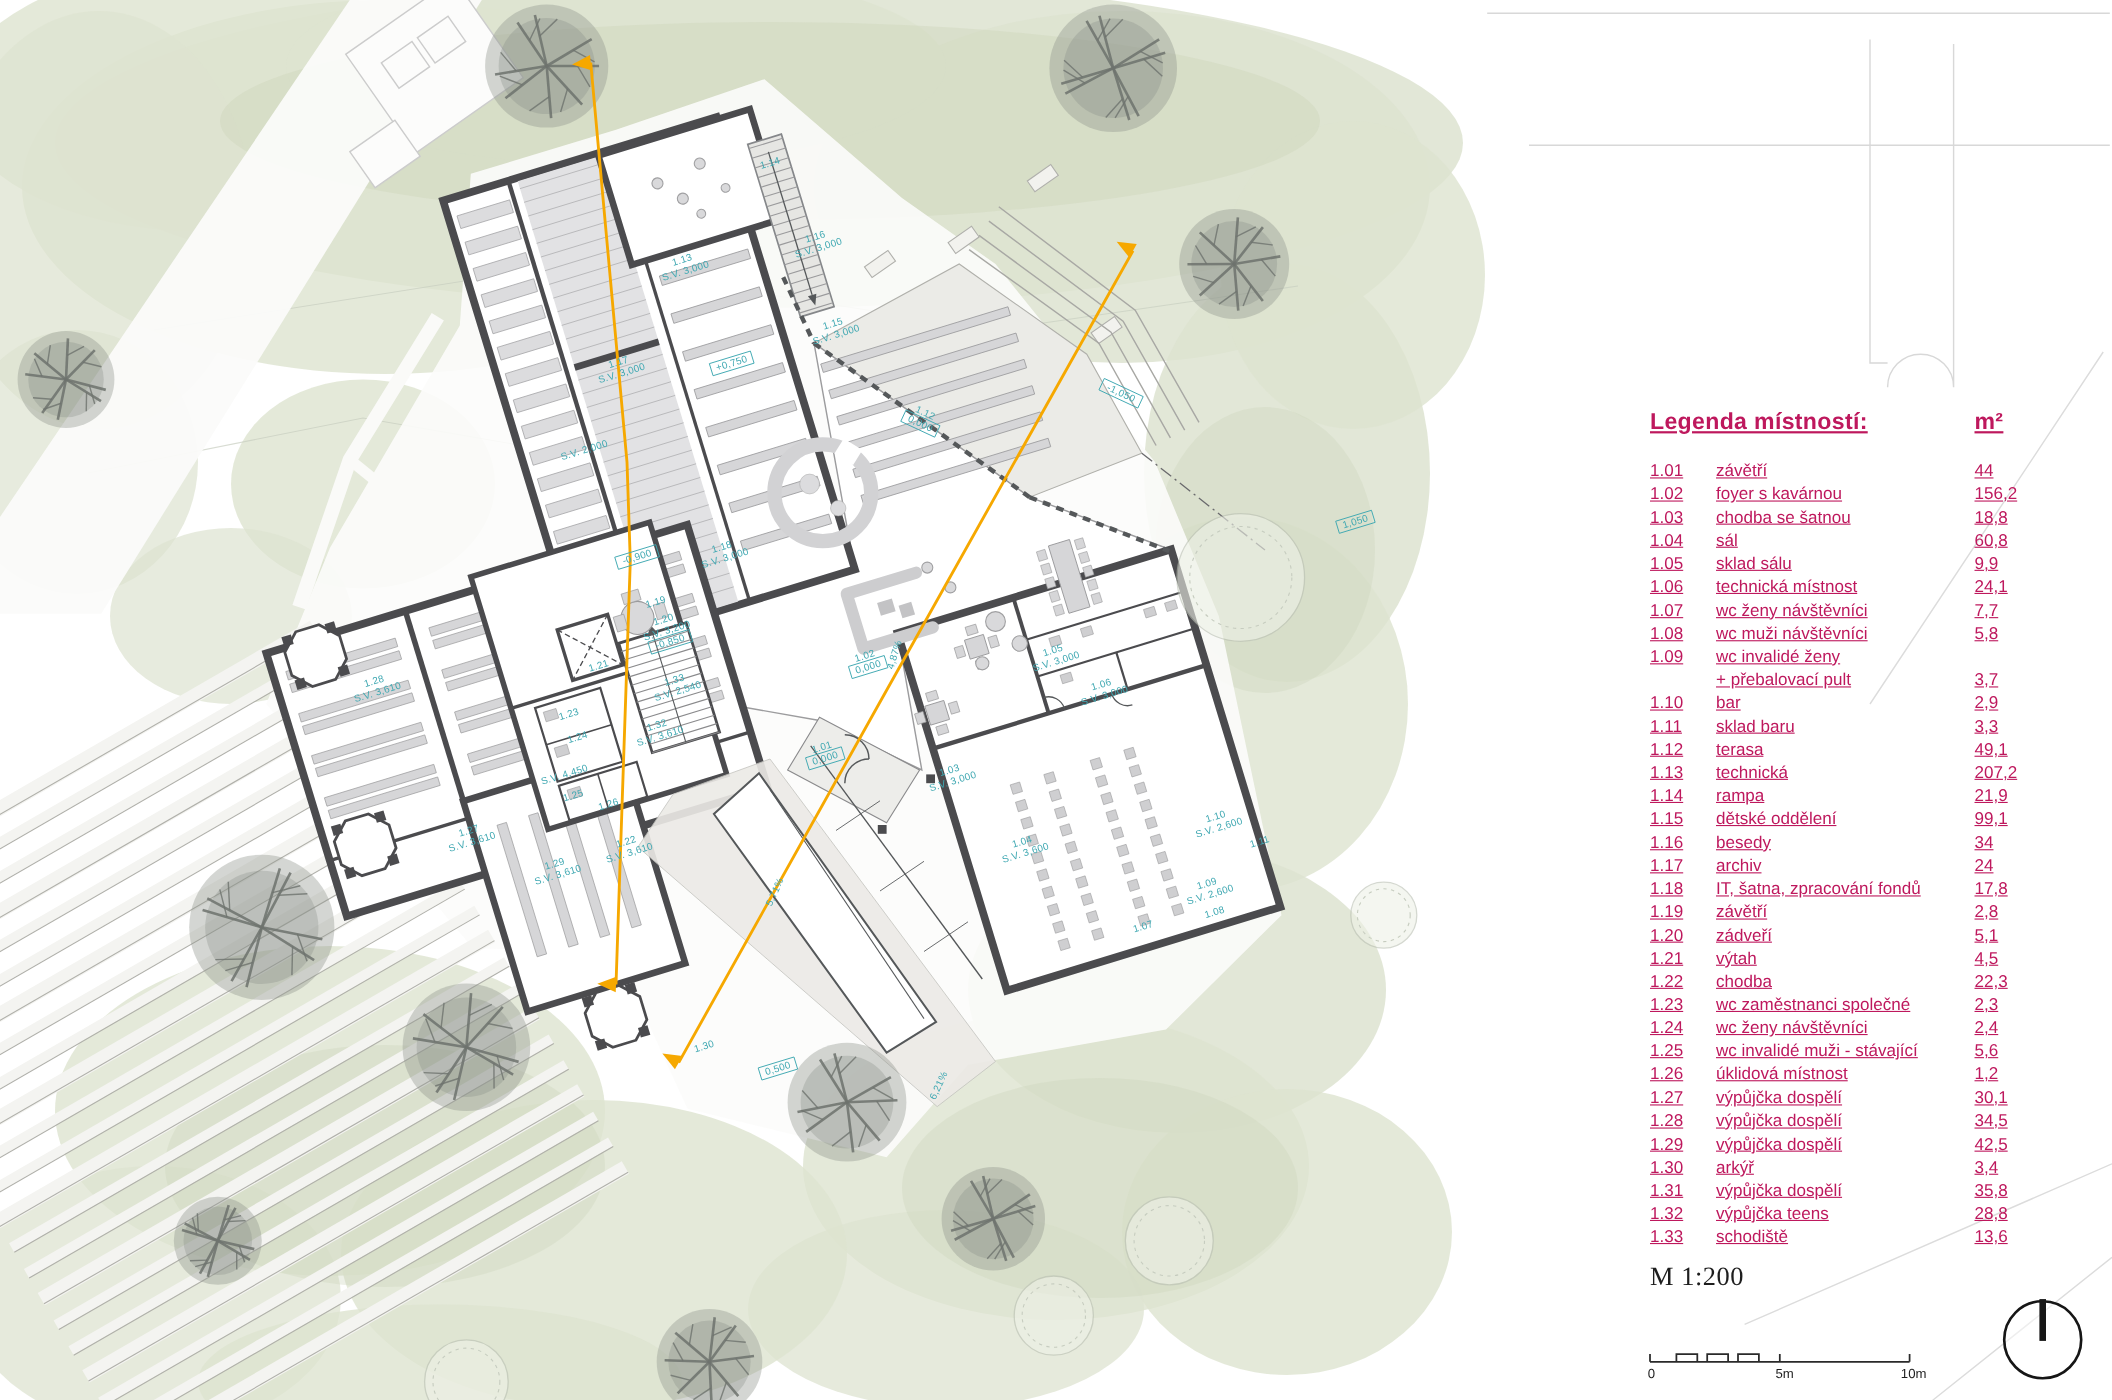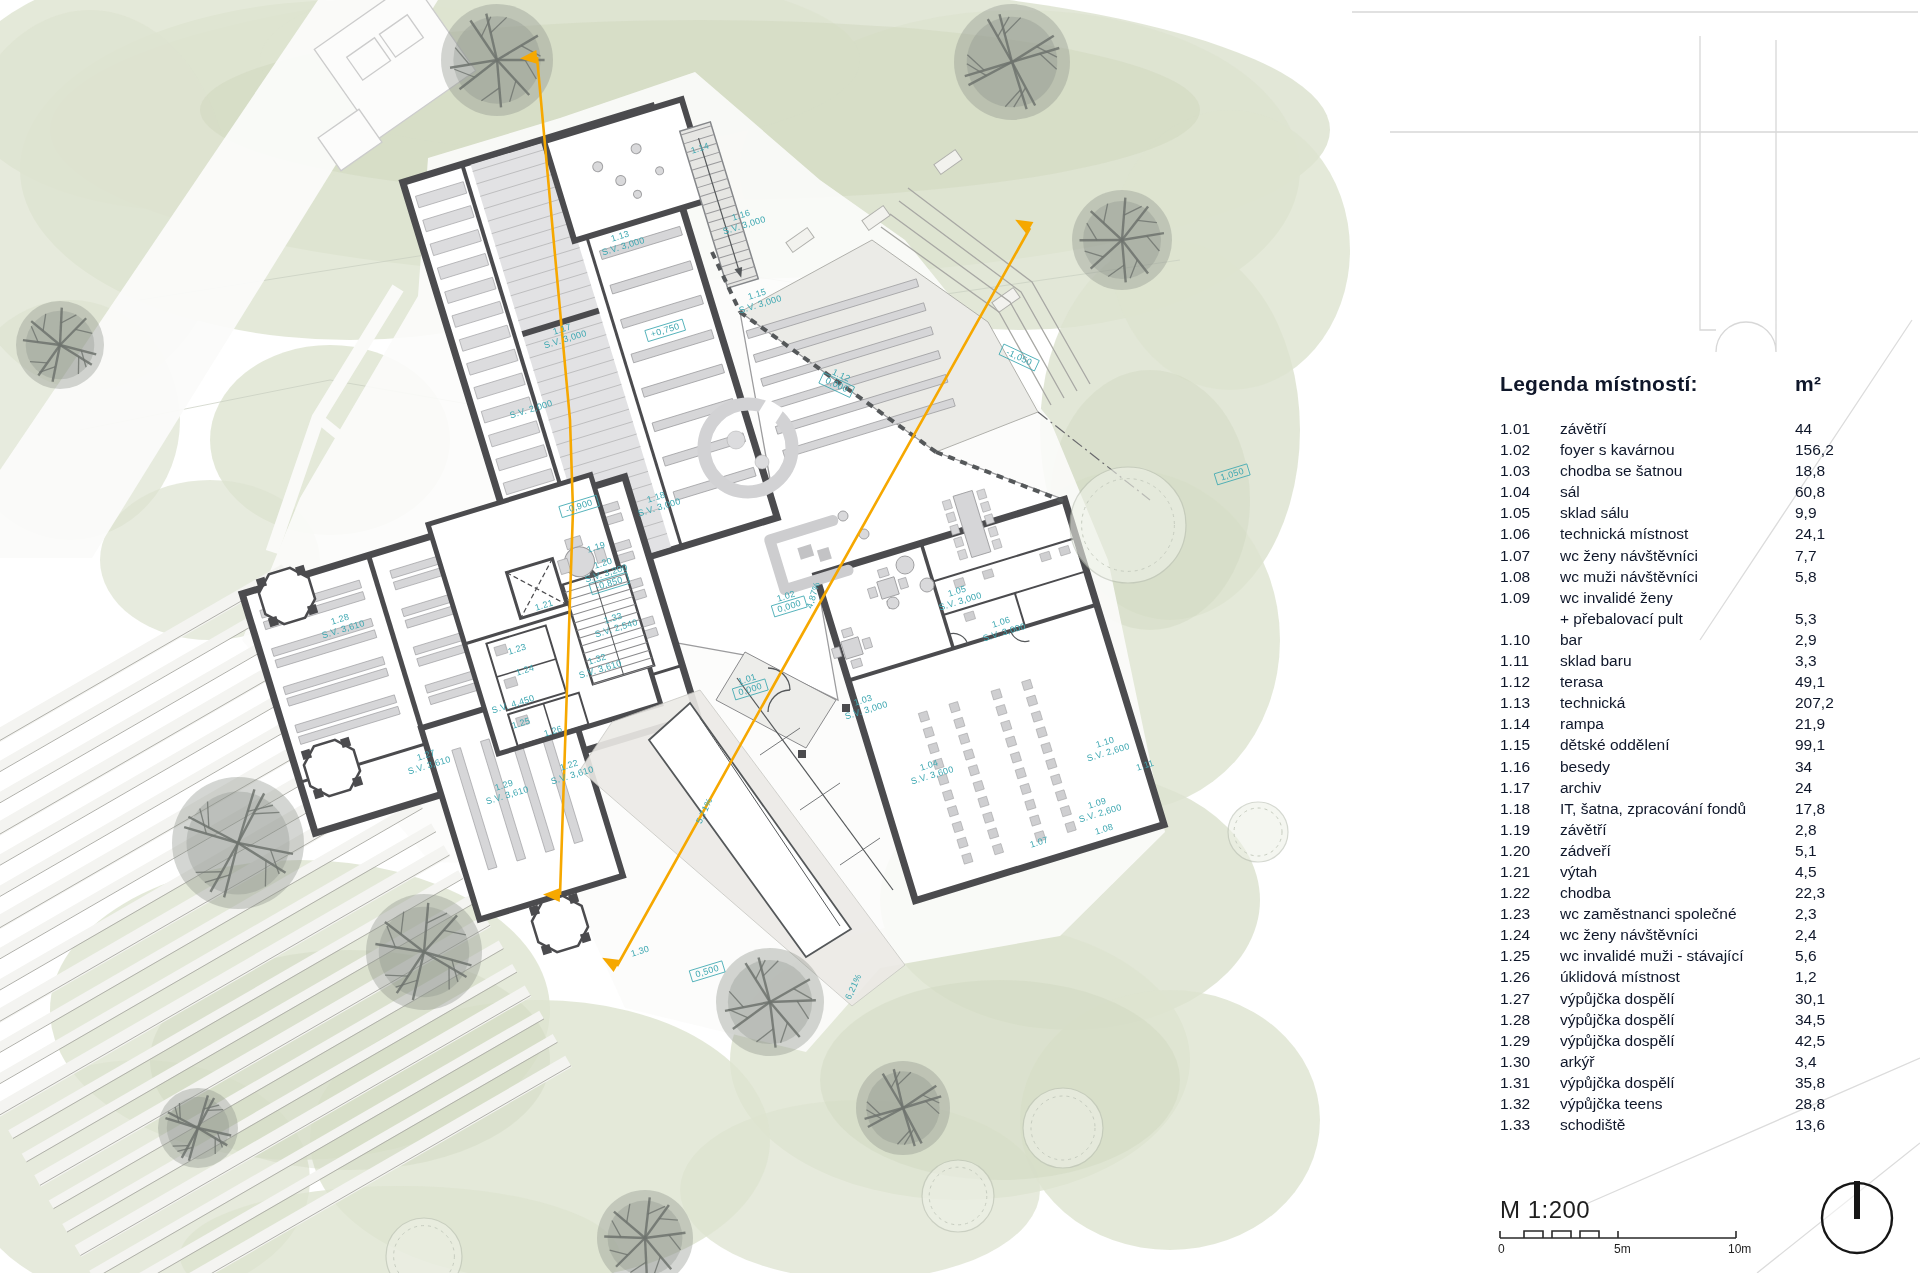--- a/index.html
+++ b/index.html
@@ -1,26 +1,26 @@
 <!DOCTYPE html>
 <html><head>
 <meta charset="utf-8">
 <style>
   html,body{margin:0;padding:0;}
   body{
     width:1920px;height:1273px;position:relative;overflow:hidden;
     background:#ffffff;font-family:"Liberation Sans",sans-serif;
   }
   #site{position:absolute;left:0;top:0;}
-  .legend{position:absolute;left:1500px;top:372px;width:420px;color:#0f172a;}
+  .legend{position:absolute;left:1500px;top:372px;width:420px;color:#be185d;text-decoration:underline;}
   .legend-title{display:grid;grid-template-columns:295px auto;font-weight:bold;font-size:21px;letter-spacing:.3px;line-height:24px;}
   .legend-rows{margin-top:22px;}
   .lrow{display:grid;grid-template-columns:60px 235px auto;font-size:15.5px;line-height:21.1px;}
   .lrow span{white-space:nowrap;}
-  .scale-label{position:absolute;left:1500px;top:1196px;font-size:24px;color:#1e1e1e;letter-spacing:.5px;}
+  .scale-label{position:absolute;left:1500px;top:1148px;font-size:24px;color:#1e1e1e;letter-spacing:.5px;font-family:Liberation Serif, serif;}
   #scalebar{position:absolute;left:1498px;top:1222px;}
   #northbox{position:absolute;left:1815px;top:1176px;}
 </style>
 </head>
 <body>
 
 <svg id="site" width="1920" height="1273" viewBox="0 0 1920 1273">
 
   <g id="veg" stroke="none">
     <ellipse cx="690" cy="130" rx="640" ry="150" fill="#dde3d0" opacity=".85"></ellipse>
@@ -942,21 +942,21 @@
         <span>5,8</span>
       </div>
       <div class="lrow">
         <span>1.09</span>
         <span>wc invalidé ženy</span>
         <span></span>
       </div>
       <div class="lrow">
         <span></span>
         <span>+ přebalovací pult</span>
-        <span>5,3</span>
+        <span>3,7</span>
       </div>
       <div class="lrow">
         <span>1.10</span>
         <span>bar</span>
         <span>2,9</span>
       </div>
       <div class="lrow">
         <span>1.11</span>
         <span>sklad baru</span>
         <span>3,3</span>

